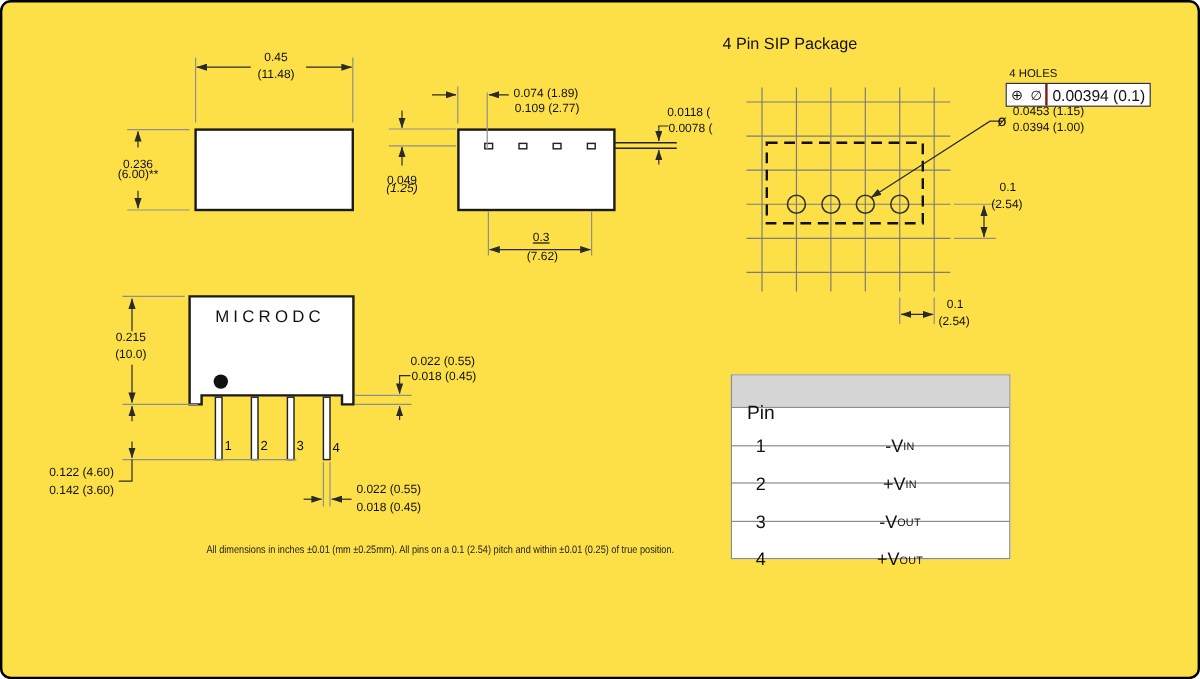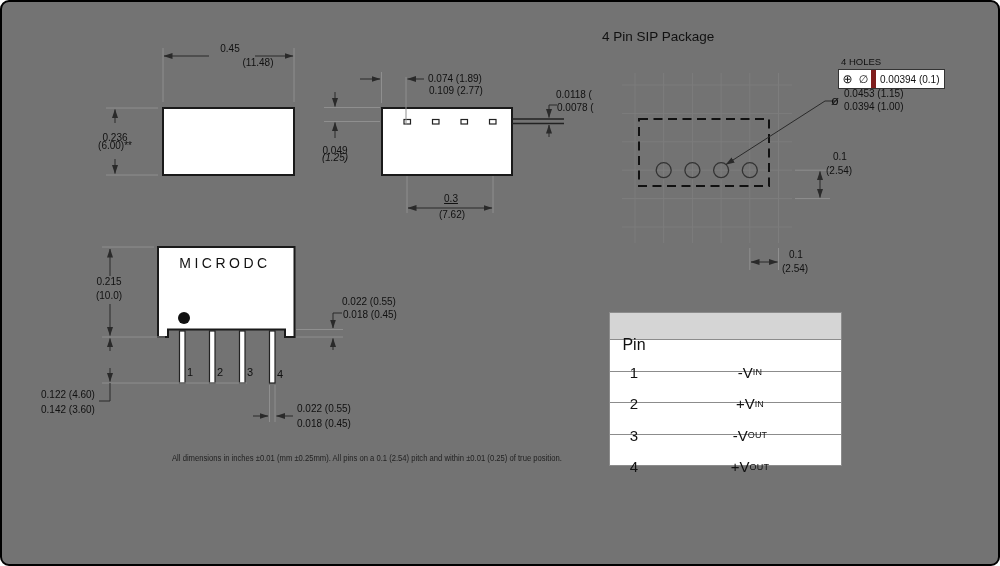--- a/index.html
+++ b/index.html
@@ -1,35 +1,35 @@
 <!DOCTYPE html>
 <html><head>
 <meta charset="utf-8">
 <style>
   html,body{margin:0;padding:0;background:#fff;}
   #sheet{
     position:relative;width:1000px;height:566px;box-sizing:border-box;
-    background:#737373;border:2px solid #000;border-radius:9px;overflow:hidden;
+    background:#fde047;border:2px solid #000;border-radius:9px;overflow:hidden;
     font-family:"Liberation Sans",sans-serif;color:#111;
   }
   #draw{position:absolute;left:0;top:0;}
   .lbl{position:absolute;white-space:nowrap;font:10px/1.15 "Liberation Sans",sans-serif;color:#111;}
   .c{transform:translateX(-50%);}
   .brand{font-size:14px;letter-spacing:3.5px;}
   .pinnum{font-size:11px;}
   .title{font-size:13.5px;}
   .holes{font-size:9.5px;}
   .dia{font-size:13px;}
   .note{font-size:9px;color:#222;transform:scaleX(0.85);transform-origin:left top;}
   
   .fcf{position:absolute;left:836px;top:67px;height:18px;display:flex;align-items:stretch;
        border:1px solid #333;background:#fff;}
   .fcf .sym{display:flex;align-items:center;justify-content:center;width:17px;font-size:12px;}
   .fcf .sym2{display:flex;align-items:center;justify-content:center;width:15px;font-size:11px;}
-  .fcf .val{display:flex;align-items:center;padding:0 4px;border-left:5px solid #7f1d1d;font-size:10px;}
+  .fcf .val{display:flex;align-items:center;padding:0 4px;border-left:2px solid #7f1d1d;font-size:13px;}
   
   .tbl{position:absolute;left:607px;top:310px;width:231px;border:1px solid #8c8c8c;background:#fff;}
   .tr{display:flex;}
   .tr + .tr{border-top:1px solid #8c8c8c;}
   .td{display:flex;align-items:center;justify-content:center;font-size:15px;margin-top:32px;}
   .td.pin{width:48px;flex:0 0 48px;}
   .td.fn{flex:1;border-left:1px solid #8c8c8c;}
   .tr.th{height:26px;background:#d5d5d5;}
   .tr.th .td{font-size:16px;}
   .tr.bd{height:30.5px;}
@@ -152,21 +152,21 @@
       <line class="d" x1="818" y1="169.5" x2="818" y2="195.5" marker-start="url(#ah)" marker-end="url(#ah)"></line>
       <line class="g" x1="747.8" y1="246" x2="747.8" y2="268"></line>
       <line class="g" x1="776.5" y1="246" x2="776.5" y2="268"></line>
       <line class="d" x1="749" y1="260" x2="775.5" y2="260" marker-start="url(#ah)" marker-end="url(#ah)"></line>
     </g>
   </svg>
 
   <div class="lbl title" style="left:600px;top:27px;">4 Pin SIP Package</div>
 
   <div class="lbl c" style="left:228px;top:41px;">0.45</div>
-  <div class="lbl c" style="left:228px;top:55px;margin-left:28px;">(11.48)</div>
+  <div class="lbl c" style="left:228px;top:55px;">(11.48)</div>
   <div class="lbl c" style="left:113px;top:124px;margin-top:6px;">0.236</div>
   <div class="lbl c" style="left:113px;top:138px;">(6.00)**</div>
 
   <div class="lbl" style="left:426px;top:71px;">0.074 (1.89)</div>
   <div class="lbl" style="left:427px;top:83px;">0.109 (2.77)</div>
   <div class="lbl c" style="left:333px;top:143px;">0.049</div>
   <div class="lbl c" style="left:333px;top:150px;font-style:italic;">(1.25)</div>
   <div class="lbl" style="left:554px;top:87px;">0.0118 (</div>
   <div class="lbl" style="left:555px;top:100px;">0.0078 (</div>
   <div class="lbl c" style="left:449px;top:191px;text-decoration:underline;">0.3</div>

